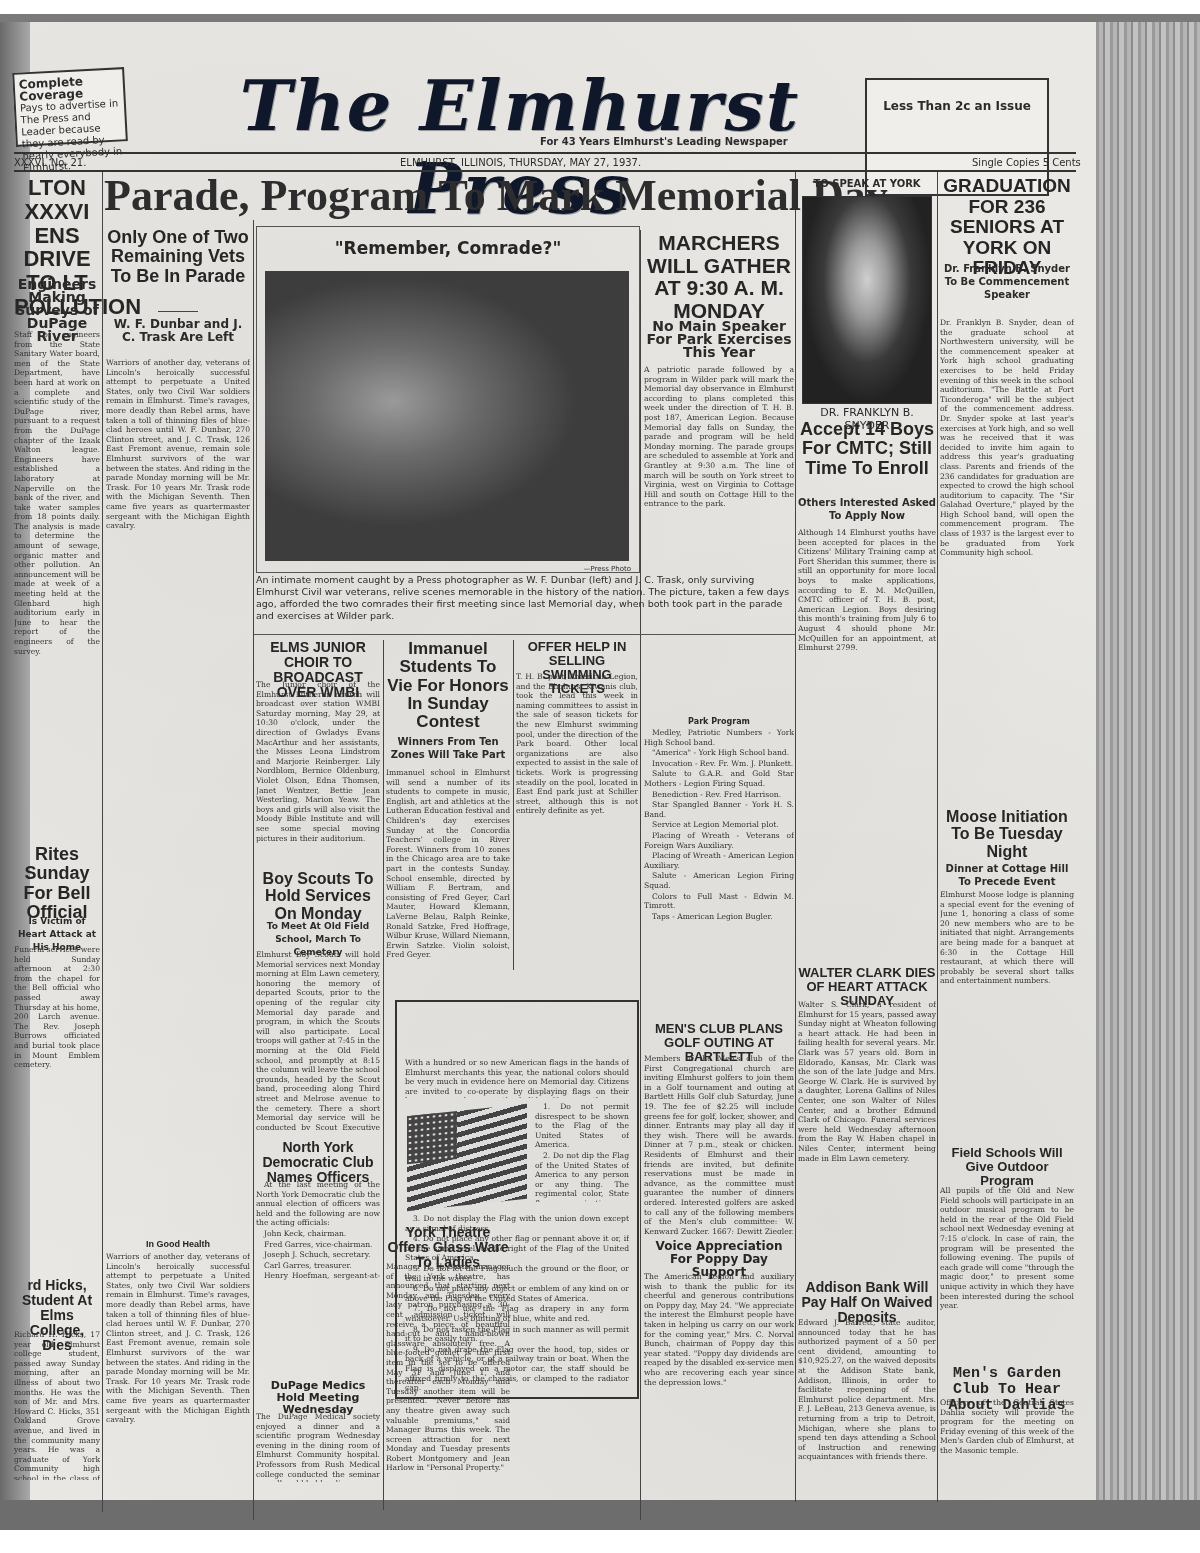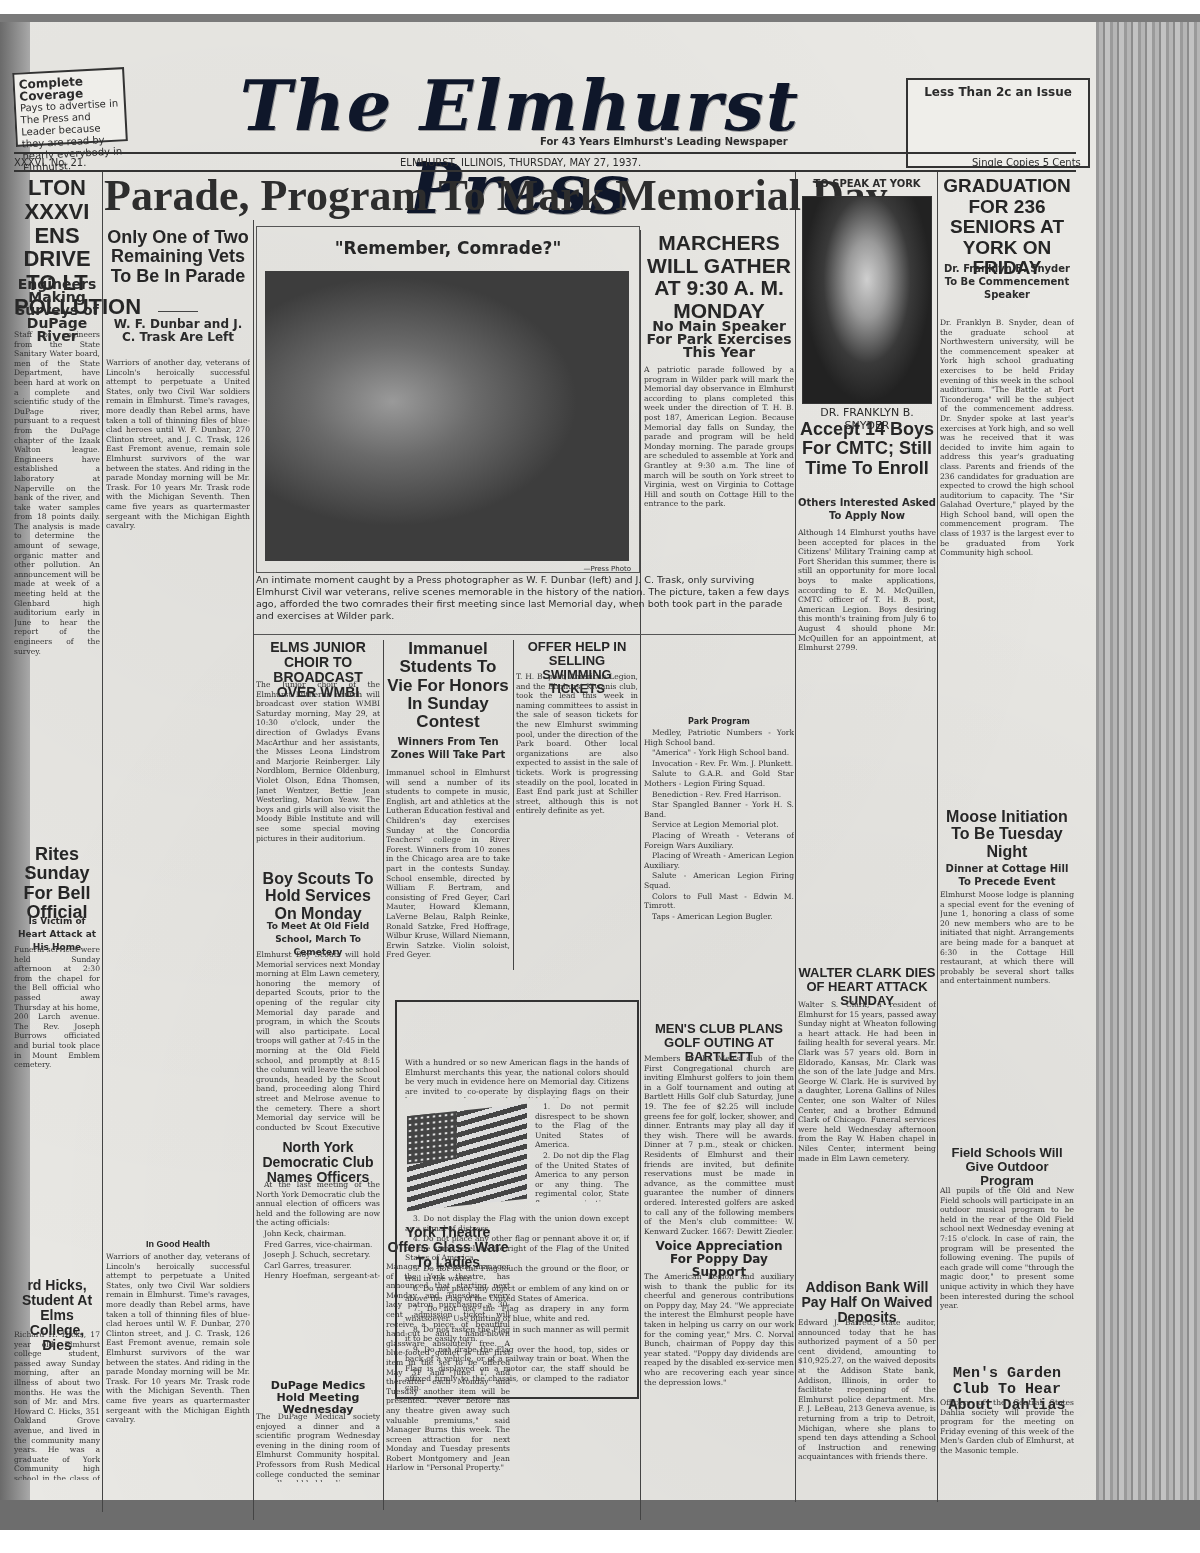--- a/index.html
+++ b/index.html
@@ -7,21 +7,21 @@
   .page{position:absolute;left:18px;top:22px;width:1160px;height:1500px;background:#e9e8e4;
     background-image:radial-gradient(circle at 20% 30%,rgba(0,0,0,.04),transparent 60%),radial-gradient(circle at 70% 80%,rgba(0,0,0,.05),transparent 60%);}
   .binding-left{position:absolute;left:0;top:22px;width:30px;height:1500px;background:linear-gradient(90deg,#6a6a6a,#a9a9a9);}
   .binding-right{position:absolute;left:1096px;top:22px;width:104px;height:1500px;background:repeating-linear-gradient(90deg,#9a9a9a 0 3px,#b5b5b5 3px 7px,#8c8c8c 7px 9px,#c2c2c2 9px 14px);}
   .bottom-edge{position:absolute;left:0;top:1500px;width:1200px;height:30px;background:#6d6d6d;}
   .top-edge{position:absolute;left:0;top:14px;width:1200px;height:14px;background:#7a7a7a;}
   .abs{position:absolute;}
   .box{border:2px solid #333;background:#efeeea;}
   .ear-l{left:14px;top:70px;width:100px;height:62px;transform:rotate(-3deg);font-family:"DejaVu Sans",sans-serif;font-size:10px;line-height:12px;padding:4px;}
   .ear-l .h{font-weight:bold;font-size:12px;}
-  .ear-r{left:906px;top:78px;width:164px;height:74px;font-family:"DejaVu Sans",sans-serif;font-size:10px;line-height:12px;padding:6px 8px;}
+  .ear-r{left:865px;top:78px;width:164px;height:74px;font-family:"DejaVu Sans",sans-serif;font-size:10px;line-height:12px;padding:20px 8px;}
   .ear-r .h{font-weight:bold;font-size:12px;text-align:center;margin-bottom:4px;}
   .mast{left:190px;top:64px;width:660px;text-align:center;font-family:"DejaVu Serif",serif;font-weight:bold;font-size:70px;letter-spacing:2px;color:#0f172a;font-style:italic;text-shadow:1px 1px 0 #999;}
   .tagline{left:540px;top:136px;font-family:"DejaVu Sans",sans-serif;font-size:10px;font-weight:bold;}
   .rule{position:absolute;height:2px;background:#333;}
   .dateline{top:157px;font-family:"DejaVu Sans",sans-serif;font-size:10px;}
   .vline{position:absolute;width:1px;background:#444;}
   .hline{position:absolute;height:1px;background:#555;}
   .hd{font-family:"Liberation Sans",sans-serif;font-weight:bold;text-align:center;line-height:1.08;color:#262626;}
   .sub{font-family:"DejaVu Sans",sans-serif;font-weight:bold;text-align:center;font-size:14px;line-height:13px;}
   .txt{font-family:"DejaVu Serif",serif;font-size:7.6px;line-height:9.6px;text-align:justify;color:#333;overflow:hidden;}

